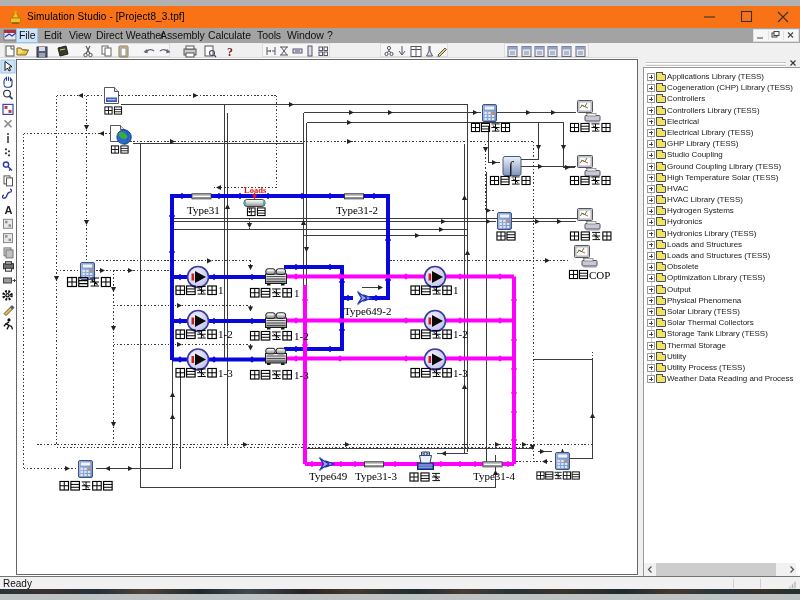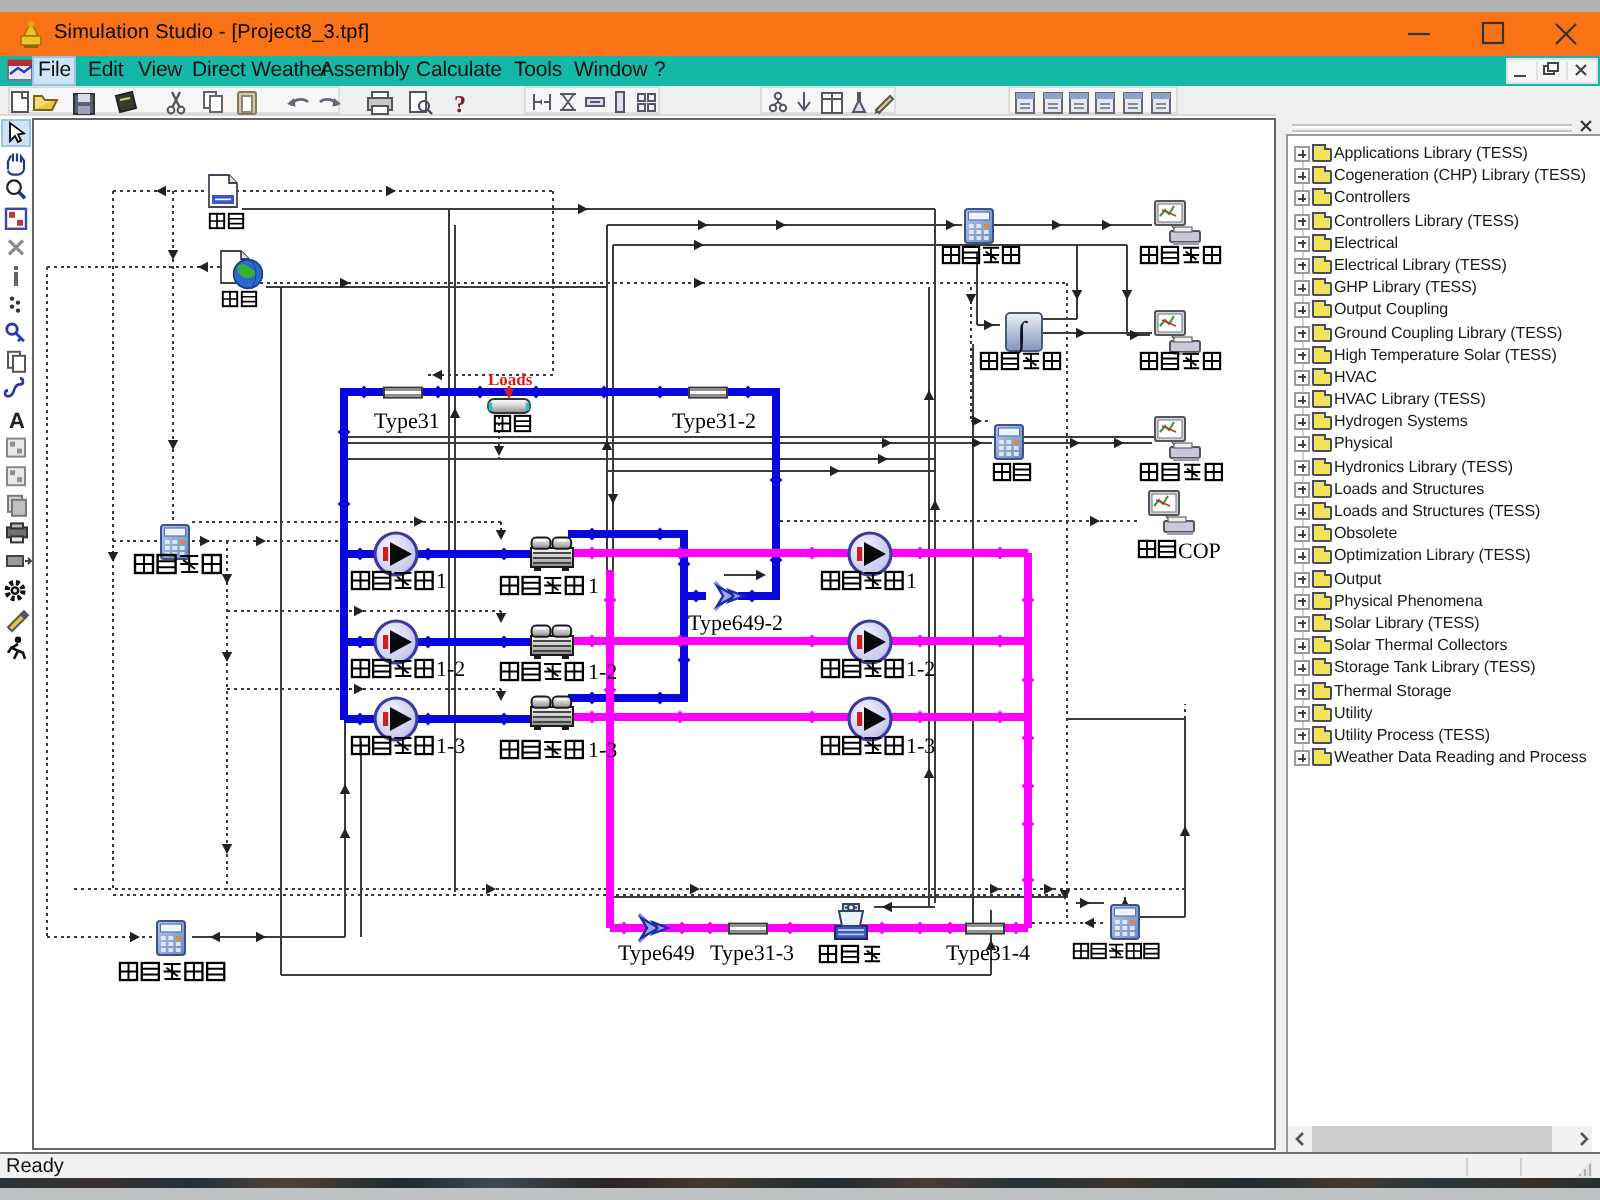--- a/index.html
+++ b/index.html
@@ -1,20 +1,20 @@
 <!DOCTYPE html>
 <html><head><meta charset="utf-8"><style>
 *{margin:0;padding:0;box-sizing:border-box}
 html,body{width:800px;height:600px;overflow:hidden;font-family:"Liberation Sans",sans-serif;background:#bfc3c3}
 #win{position:absolute;left:0;top:0;width:800px;height:594px;background:#fff}
 .abs{position:absolute}
 #deskstrip{left:0;top:0;width:800px;height:6px;background:#b2b2b2}
 #titlebar{left:0;top:6px;width:800px;height:22px;background:#f97316}
 #title-text{left:27px;top:5px;font-size:10px;letter-spacing:0.1px;color:#000}
-#menubar{left:0;top:28px;width:800px;height:15px;background:#14b8a6}
+#menubar{left:0;top:28px;width:800px;height:15px;background:#a3a3a3}
 .mi{position:absolute;top:1px;font-size:10.5px;color:#101010;letter-spacing:-0.1px}
 #toolbar{left:0;top:43px;width:800px;height:15px;background:#f0f0f0;border-bottom:1px solid #d9d9d9}
 .tbg{position:absolute;top:0px;height:14px;background:#f6f6f6;border:1px solid #ddd}
 #canvas{left:16px;top:59px;width:622px;height:516px;background:#fff;border:1px solid #666}
 #rpanel{left:638px;top:57px;width:162px;height:520px;background:#f0f0f0}
 #tree{position:absolute;left:5px;top:10px;width:162px;height:510px;background:#fff;border:1px solid #999;overflow:hidden}
 .trow{position:relative;height:11.2px;white-space:nowrap}
 .trow span{position:absolute;left:23px;top:1px;font-size:8px;letter-spacing:-0.05px;color:#1a1a1a}
 .plus{position:absolute;left:3px;top:2px;width:8px;height:8px;border:1px solid #9a9a9a;background:
  linear-gradient(#444,#444) 50% 50%/4px 1px no-repeat,
@@ -680,21 +680,21 @@
           <span>Electrical Library (TESS)</span>
         </div>
         <div class="trow">
           <div class="plus"></div>
           <div class="fold"></div>
           <span>GHP Library (TESS)</span>
         </div>
         <div class="trow">
           <div class="plus"></div>
           <div class="fold"></div>
-          <span>Output Coupling</span>
+          <span>Studio Coupling</span>
         </div>
         <div class="trow">
           <div class="plus"></div>
           <div class="fold"></div>
           <span>Ground Coupling Library (TESS)</span>
         </div>
         <div class="trow">
           <div class="plus"></div>
           <div class="fold"></div>
           <span>High Temperature Solar (TESS)</span>
@@ -710,21 +710,21 @@
           <span>HVAC Library (TESS)</span>
         </div>
         <div class="trow">
           <div class="plus"></div>
           <div class="fold"></div>
           <span>Hydrogen Systems</span>
         </div>
         <div class="trow">
           <div class="plus"></div>
           <div class="fold"></div>
-          <span>Physical</span>
+          <span>Hydronics</span>
         </div>
         <div class="trow">
           <div class="plus"></div>
           <div class="fold"></div>
           <span>Hydronics Library (TESS)</span>
         </div>
         <div class="trow">
           <div class="plus"></div>
           <div class="fold"></div>
           <span>Loads and Structures</span>

